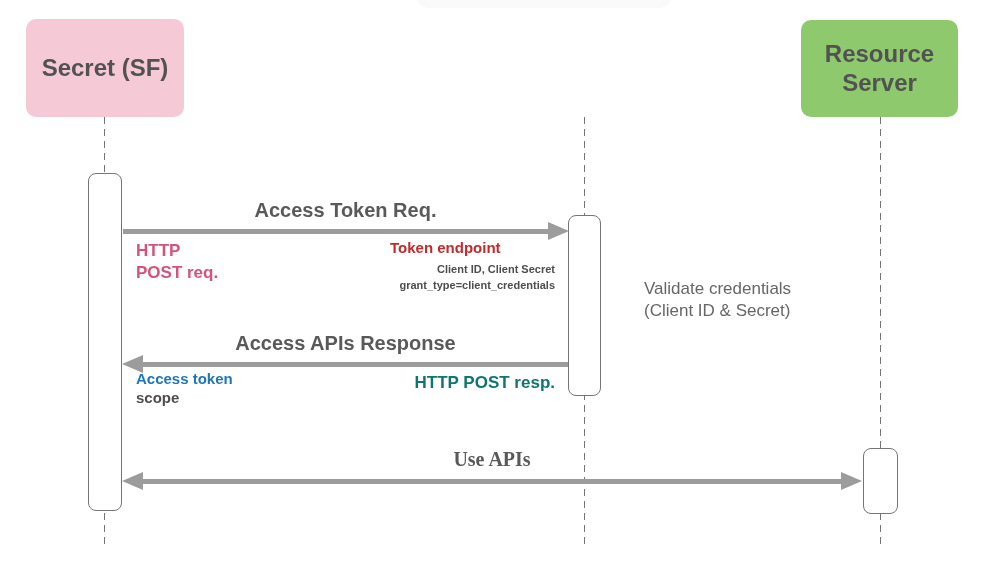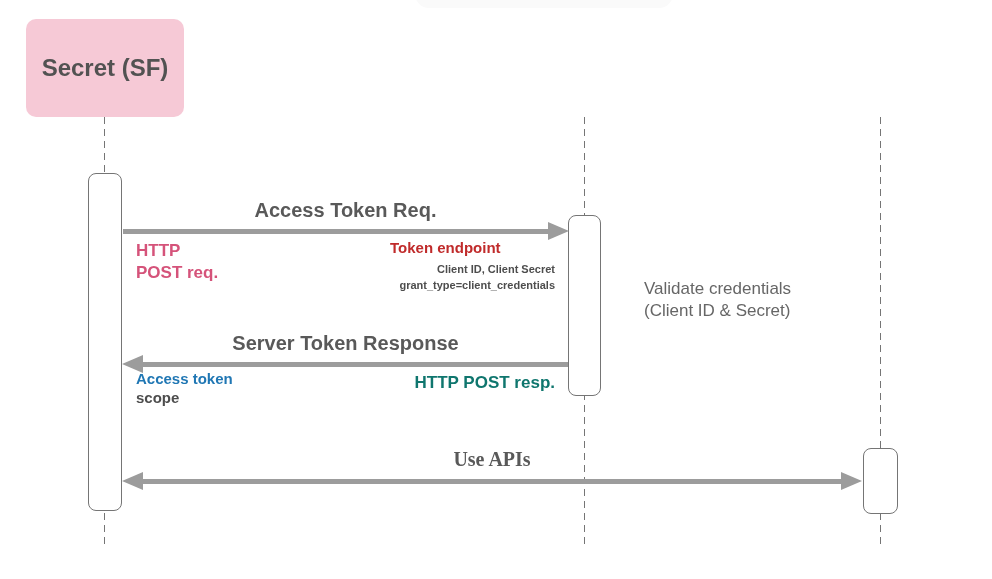--- a/index.html
+++ b/index.html
@@ -104,30 +104,33 @@
 
   <div class="cutoff-box"></div>
 
   <div class="lifeline" id="ll-client"></div>
   <div class="lifeline" id="ll-auth"></div>
   <div class="lifeline" id="ll-resource"></div>
 
   <div class="actor" id="actor-client" style="background-color: rgb(246, 201, 214);">
     <span class="actor-label">Secret (SF)</span>
   </div>
+  <div class="actor" id="actor-resource" style="background-color: rgb(143, 201, 109);">
+    <span class="actor-label">Resource Server</span>
+  </div>
 
   <div class="activation" id="act-client"></div>
   <div class="activation" id="act-auth"></div>
   <div class="activation" id="act-resource"></div>
 
   <div class="msg-label" id="lbl-msg1">Access Token Req.</div>
   <div class="arrow-line" id="arr1-line"></div>
   <div class="arrow-head right" id="arr1-head"></div>
 
-  <div class="msg-label" id="lbl-msg2">Server Token Response</div>
+  <div class="msg-label" id="lbl-msg2">Access APIs Response</div>
   <div class="arrow-line" id="arr2-line"></div>
   <div class="arrow-head left" id="arr2-head"></div>
 
   <div class="msg-label" id="lbl-msg3">Use APIs</div>
   <div class="arrow-line" id="arr3-line"></div>
   <div class="arrow-head left" id="arr3-headL"></div>
   <div class="arrow-head right" id="arr3-headR"></div>
 
   <div class="note" id="note-http-req" style="color: rgb(213, 83, 122);">HTTP
 POST req.</div>

